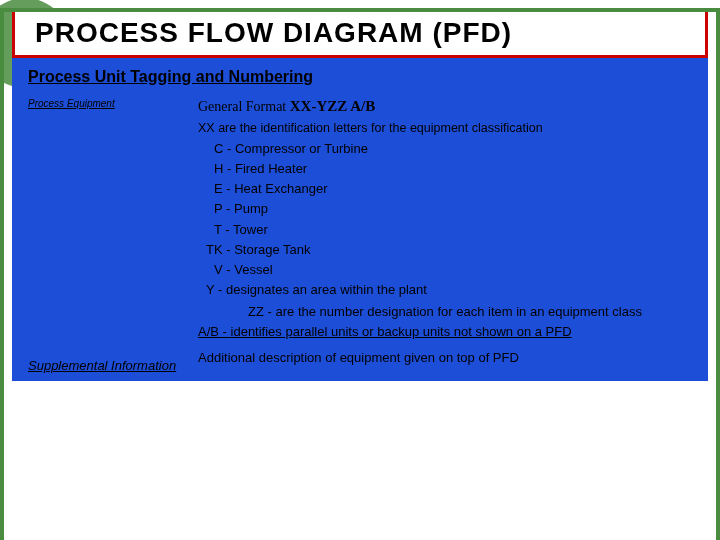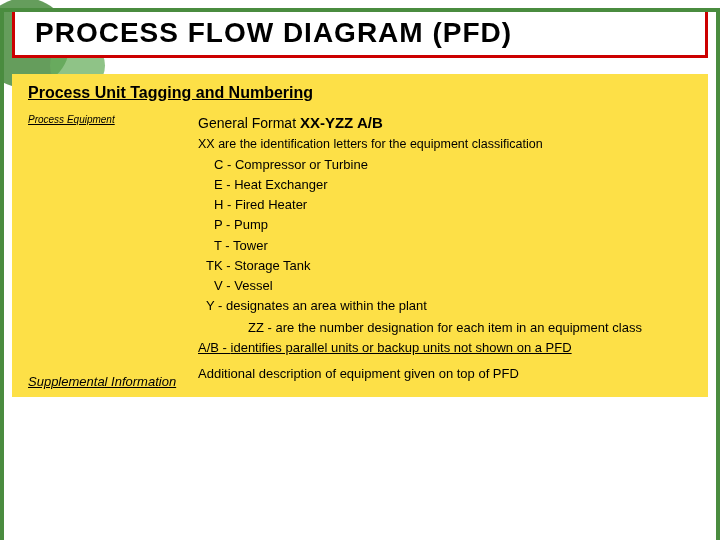--- a/index.html
+++ b/index.html
@@ -44,22 +44,22 @@
       font-weight: 900;
       color: #000000;
       letter-spacing: 1px;
     }
 
     
     .main-content {
       position: relative;
       z-index: 1;
       padding: 10px 16px 8px 16px;
-      background: #fde047;
-      margin: 16px 12px;
+      background: #1d4ed8;
+      margin: 0 12px;
     }
 
     .section-title {
       font-size: 16px;
       font-weight: bold;
       text-decoration: underline;
       color: #000000;
       margin-bottom: 12px;
     }
 
@@ -83,20 +83,21 @@
       font-style: italic;
     }
 
     .right-col {
       flex: 1;
     }
 
     .general-format {
       font-size: 14px;
       margin-bottom: 6px;
+      font-family: Liberation Serif, serif;
     }
 
     .general-format .bold-part {
       font-weight: bold;
       font-size: 15px;
     }
 
     .format-desc {
       font-size: 12.5px;
       color: #000000;
@@ -231,25 +232,25 @@
 
         <div class="format-desc">XX are the identification letters for the equipment classification</div>
 
         <div class="equipment-list">
 
           <div class="item item-indent">
             <span>C</span><span> - </span><span>Compressor or Turbine</span>
           </div>
 
           <div class="item item-indent">
+            <span>H</span><span> - </span><span>Fired Heater</span>
+          </div>
+
+          <div class="item item-indent">
             <span>E</span><span> - </span><span>Heat Exchanger</span>
-          </div>
-
-          <div class="item item-indent">
-            <span>H</span><span> - </span><span>Fired Heater</span>
           </div>
 
           <div class="item item-indent">
             <span>P</span><span> - </span><span>Pump</span>
           </div>
 
 
           <div class="item item-indent">
             <span>T</span><span> - </span><span>Tower</span>
           </div>

